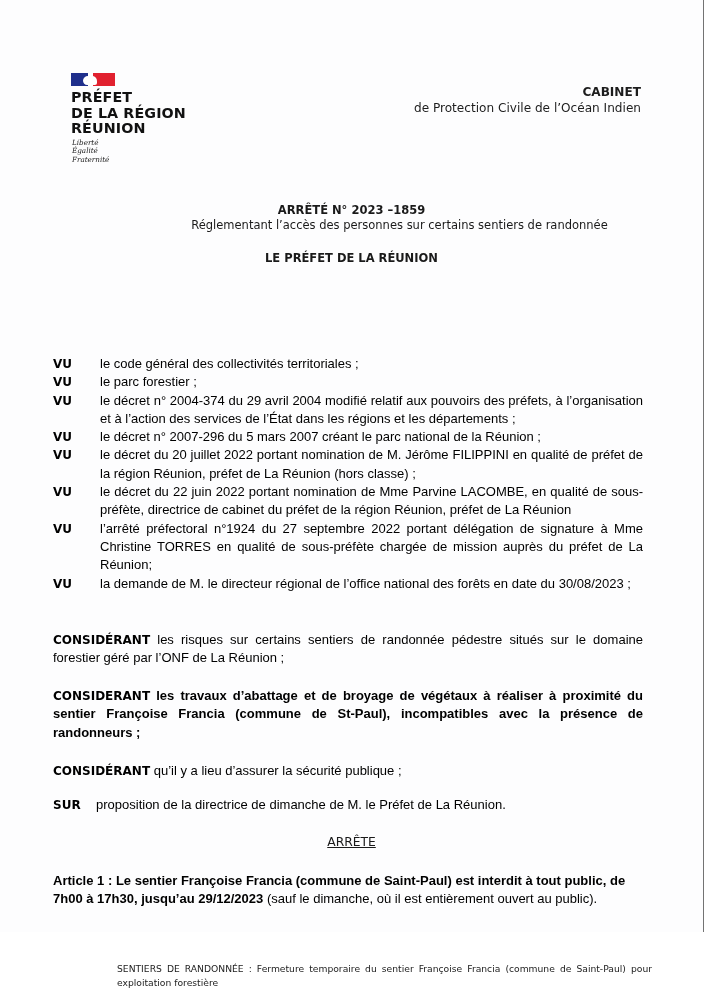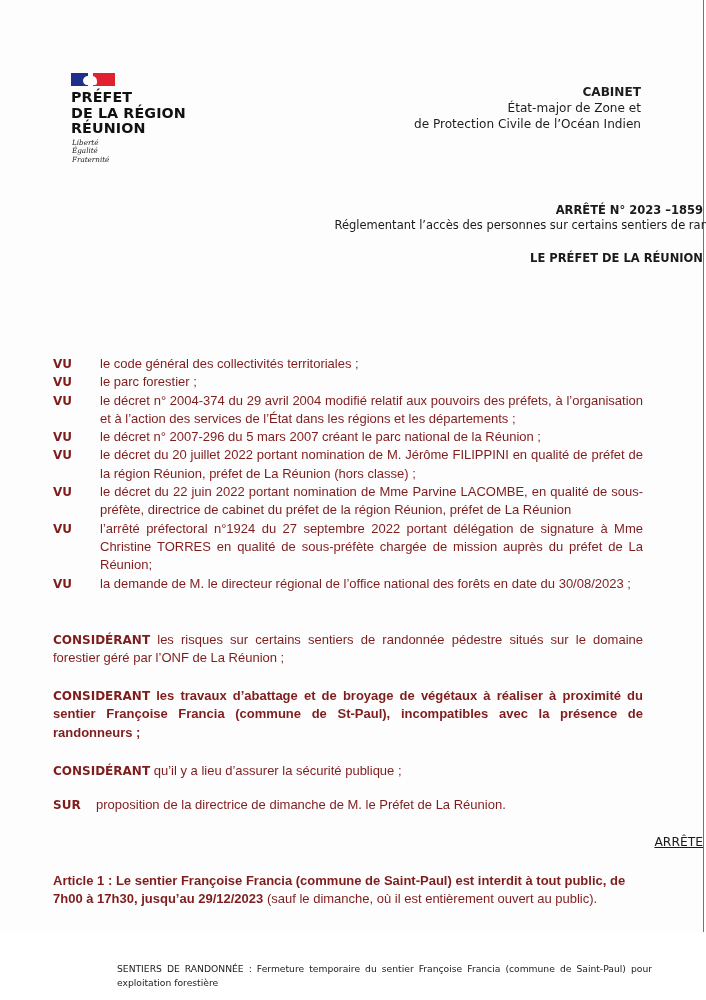--- a/index.html
+++ b/index.html
@@ -16,29 +16,29 @@
   .flag .white { position:absolute; left:17px; top:0; width:5px; height:13px; background:#fff; }
   .flag .mar { position:absolute; left:12px; top:3px; width:14px; height:9px; border-radius:7px 7px 3px 6px; background:#ffffff; }
   .logo-title { left:71px; top:90px; font-family:"DejaVu Sans", sans-serif; font-weight:bold;
                 font-size:14.3px; line-height:15.5px; color:#111; letter-spacing:0.1px; }
   .motto { left:72px; top:139px; font-family:"DejaVu Serif", serif; font-style:italic;
            font-size:7.2px; line-height:8.4px; color:#222; }
 
   .cabinet { right:62px; top:84px; text-align:right; font-size:12.1px; line-height:16px; color:#1d1d1d; }
   .cabinet .b { font-weight:bold; }
 
-  .center { left:0; width:703px; text-align:right; }
+  .center { left:0; width:703px; text-align:center; }
   .arrete-no { top:203px; font-weight:bold; font-size:11.5px; }
   .arrete-sub { top:218px; font-size:11.5px;padding-left:48px; }
   .prefet { top:251px; font-weight:bold; font-size:11.5px; }
 
   .date { right:136px; top:303px; font-size:12px; }
   .date sup { font-size:7px; }
 
-  .body-txt { font-family:"Liberation Sans", sans-serif; font-size:13px; color:#7f1d1d; }
+  .body-txt { font-family:"Liberation Sans", sans-serif; font-size:13px; color:#000000; }
   .vu-list { left:53px; top:355px; width:590px; }
   .vu { display:flex; line-height:18.3px; }
   .vu .lab { width:47px; flex:none; font-family:"DejaVu Sans", sans-serif; font-weight:bold; font-size:12px; }
   .vu .txt { flex:1; text-align:justify; }
 
   .para { left:53px; width:590px; line-height:18.3px; text-align:justify; }
   .para .lab { font-family:"DejaVu Sans", sans-serif; font-weight:bold; font-size:12px; }
   .c1 { top:631px; }
   .c2 { top:687px; font-weight:bold; }
   .c3 { top:762px; }
@@ -69,21 +69,20 @@
     <div>RÉUNION</div>
   </div>
   <div class="abs motto">
     <div>Liberté</div>
     <div>Égalité</div>
     <div>Fraternité</div>
   </div>
 
   <div class="abs cabinet">
     <div class="b">CABINET</div>
-    <div>État-major de Zone et</div>
     <div>de Protection Civile de l’Océan Indien</div>
   </div>
 
   <div class="abs center arrete-no">ARRÊTÉ N° 2023 –1859</div>
   <div class="abs center arrete-sub">Réglementant l’accès des personnes sur certains sentiers de randonnée</div>
   <div class="abs center prefet">LE PRÉFET DE LA RÉUNION</div>
 
 
   <div class="abs vu-list body-txt">
     <div class="vu">

